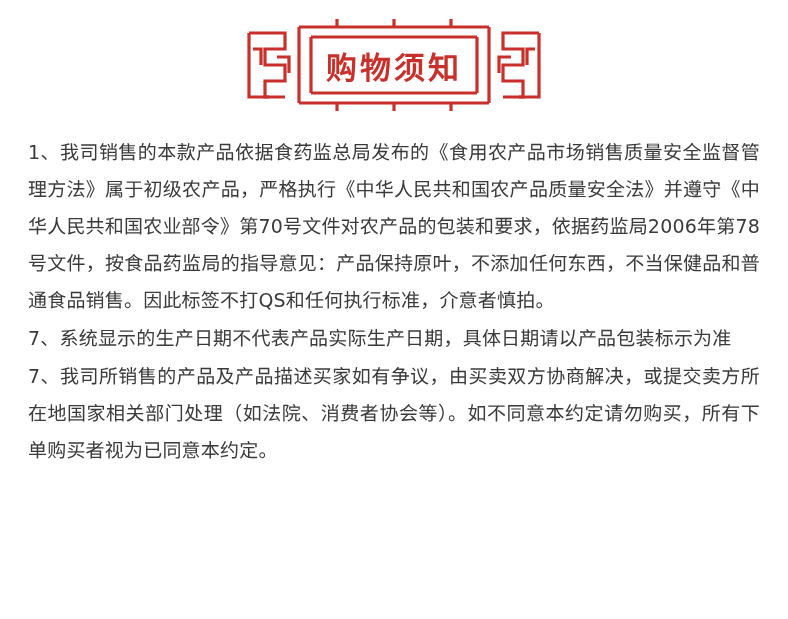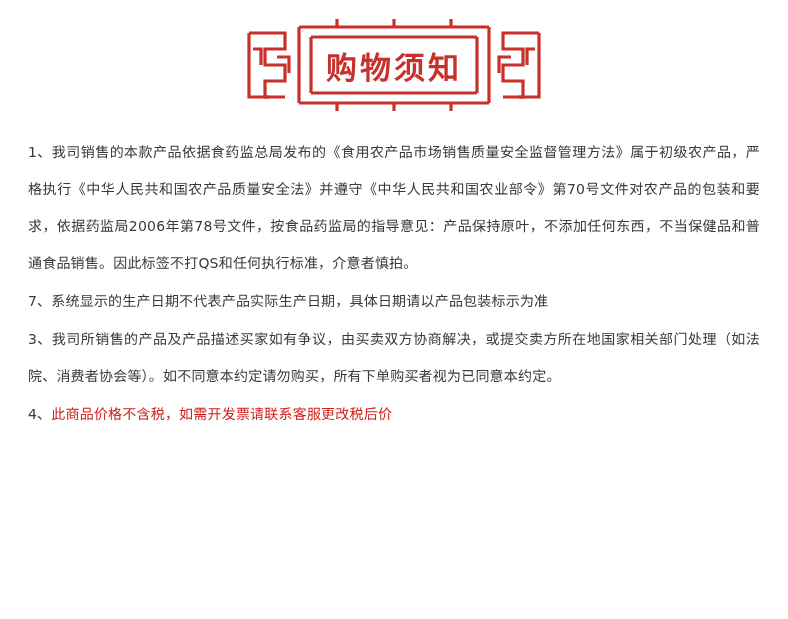--- a/index.html
+++ b/index.html
@@ -51,21 +51,21 @@
     font-family: "DejaVu Sans", "Liberation Sans", sans-serif;
     white-space: nowrap;
   }
 
   
   .content {
     padding: 4px 28px 0 28px;
     box-sizing: border-box;
   }
   .para {
-    font-size: 14px;
+    font-size: 19px;
     line-height: 37px;
     color: #3a3a3a;
     text-align: justify;
     text-justify: inter-ideograph;
     margin: 0 0 1px 0;
     font-family: "DejaVu Sans", "Liberation Sans", sans-serif;
     letter-spacing: 0.2px;
   }
   .para.red {
     color: #d0201a;
@@ -120,18 +120,17 @@
     </div>
   </div>
 
   <div class="content">
 
     <p class="para">1、我司销售的本款产品依据食药监总局发布的《食用农产品市场销售质量安全监督管理方法》属于初级农产品，严格执行《中华人民共和国农产品质量安全法》并遵守《中华人民共和国农业部令》第70号文件对农产品的包装和要求，依据药监局2006年第78号文件，按食品药监局的指导意见：产品保持原叶，不添加任何东西，不当保健品和普通食品销售。因此标签不打QS和任何执行标准，介意者慎拍。</p>
 
 
     <p class="para">7、系统显示的生产日期不代表产品实际生产日期，具体日期请以产品包装标示为准</p>
 
-    <p class="para">3、我司所销售的产品及产品描述买家如有争议，由买卖双方协商解决，或提交卖方所在地国家相关部门处理（如法院、消费者协会等）。如不同意本约定请勿购买，所有下单购买者视为已同意本约定。</p>
+    <p class="para">7、我司所销售的产品及产品描述买家如有争议，由买卖双方协商解决，或提交卖方所在地国家相关部门处理（如法院、消费者协会等）。如不同意本约定请勿购买，所有下单购买者视为已同意本约定。</p>
 
-    <p class="para"><span>4、</span><span class="red" style="color:#d0201a">此商品价格不含税，如需开发票请联系客服更改税后价</span></p>
 
   </div>
 </div>
 
 </body></html>

